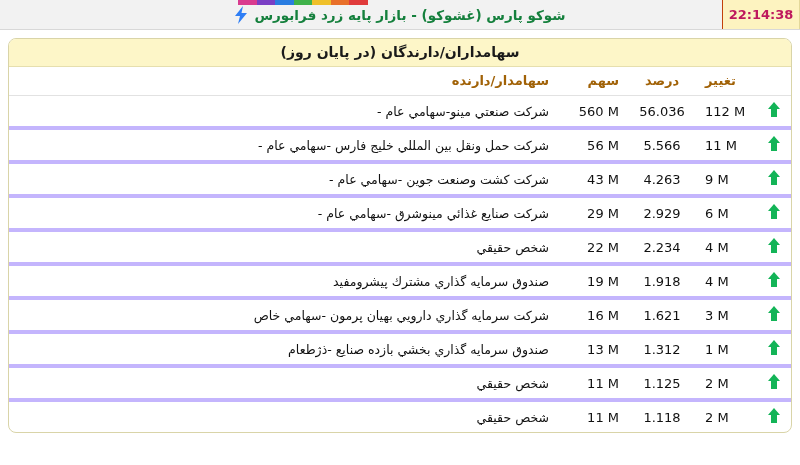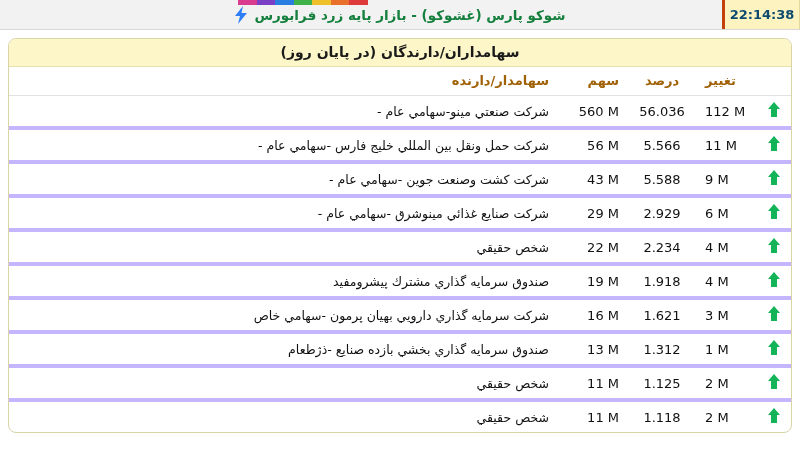--- a/index.html
+++ b/index.html
@@ -31,22 +31,22 @@
     width: 130px;
     display: flex;
   }
   .topbar-colorstrip i { flex: 1 1 auto; height: 100%; display: block; }
 
   .clock {
     height: 100%;
     min-width: 78px;
     background: #fdf3c0;
     border-right: 1px solid #e3d89a;
-    border-left: 3px solid #c2410c;
-    color: #0c4a6e;
+    border-left: 1px solid #c2410c;
+    color: #be185d;
     font-size: 13px;
     font-weight: bold;
     display: flex;
     align-items: center;
     justify-content: center;
     direction: ltr;
   }
   .topbar-title-wrap {
     flex: 1 1 auto;
     display: flex;
@@ -184,21 +184,21 @@
       <tr>
         <td class="col-arrow"><span class="arrow-up"></span></td>
         <td class="col-change">11 M</td>
         <td class="col-pct">5.566</td>
         <td class="col-share">56 M</td>
         <td class="col-name name-cell">شركت حمل ونقل بين المللي خليج فارس -سهامي عام -</td>
       </tr>
       <tr>
         <td class="col-arrow"><span class="arrow-up"></span></td>
         <td class="col-change">9 M</td>
-        <td class="col-pct">5.588</td>
+        <td class="col-pct">4.263</td>
         <td class="col-share">43 M</td>
         <td class="col-name name-cell">شركت كشت وصنعت جوين -سهامي عام -</td>
       </tr>
       <tr>
         <td class="col-arrow"><span class="arrow-up"></span></td>
         <td class="col-change">6 M</td>
         <td class="col-pct">2.929</td>
         <td class="col-share">29 M</td>
         <td class="col-name name-cell">شركت صنايع غذائي مينوشرق -سهامي عام -</td>
       </tr>

